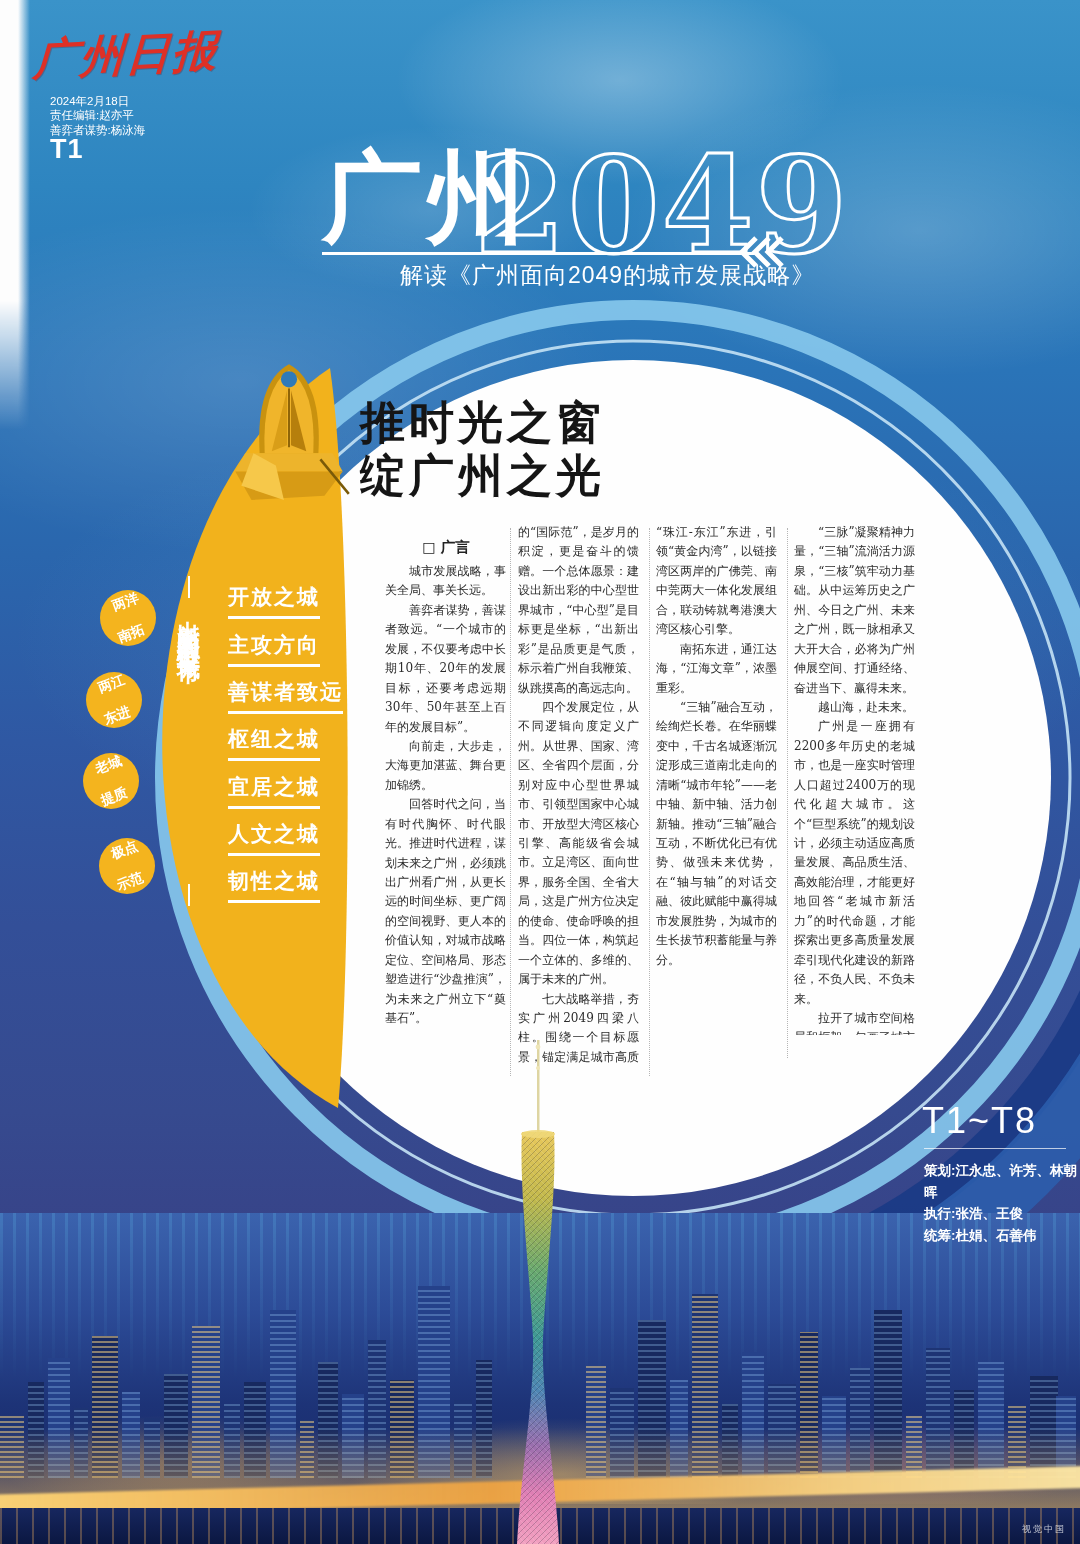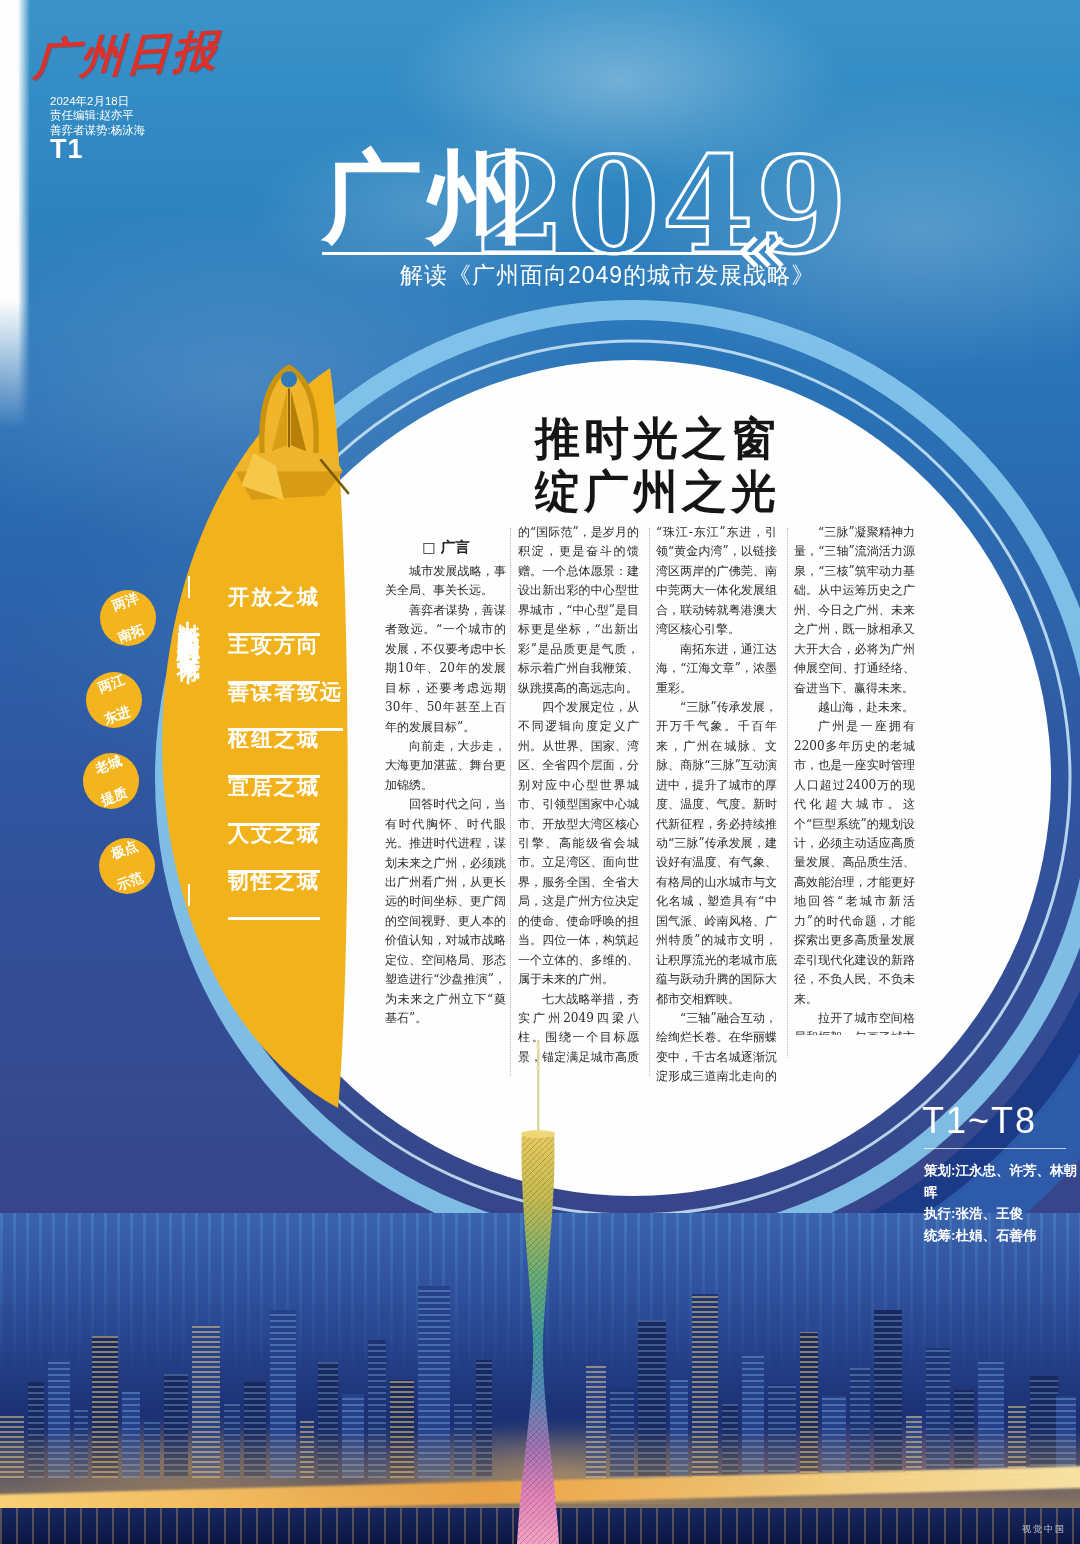--- a/index.html
+++ b/index.html
@@ -32,27 +32,27 @@
   .subtitle{position:absolute;left:400px;top:260px;z-index:6;color:#fff;font-size:23px;letter-spacing:1px;font-weight:400;}
   
   .hero{position:absolute;left:0;top:0;width:1080px;height:1544px;z-index:2;pointer-events:none;}
   
   .gold-icon{position:absolute;left:222px;top:354px;width:134px;height:152px;z-index:4;}
   
   .v-title{position:absolute;left:174px;top:602px;z-index:5;writing-mode:vertical-rl;text-orientation:upright;
     color:#fff;font-size:23px;font-weight:bold;letter-spacing:3.5px;}
   .v-rule{position:absolute;left:188px;width:2px;background:#fff;z-index:5;}
   .city-item{position:absolute;left:228px;z-index:5;color:#fff;font-size:21px;font-weight:bold;letter-spacing:2px;
-    padding-bottom:22px;border-bottom:3px solid #fff;}
+    padding-bottom:5px;border-bottom:3px solid #fff;}
   
   .badge{position:absolute;width:56px;height:56px;border-radius:50%;background:#f4b41e;z-index:5;
     display:flex;align-items:center;justify-content:center;text-align:center;}
   .badge span{display:block;color:#fff;font-size:13.5px;font-weight:bold;line-height:1.2;transform:rotate(-10deg);}
   
-  .headline{position:absolute;left:360px;top:412px;width:420px;z-index:3;text-align:right;color:#151515;
+  .headline{position:absolute;left:360px;top:396px;width:420px;z-index:3;text-align:left;color:#151515;
     font-family:"DejaVu Serif",serif;font-weight:900;font-size:45px;line-height:1.18;letter-spacing:4px;}
   .byline{position:absolute;left:385px;top:538px;width:122px;z-index:3;text-align:center;color:#222;
     font-size:14.5px;font-weight:bold;font-family:"DejaVu Serif",serif;}
   .col{position:absolute;width:121px;z-index:3;color:#2b2b2b;font-family:"DejaVu Serif",serif;
     font-size:12px;line-height:1.62;text-align:justify;overflow:hidden;}
   .col p{margin:0;}
   .col p.ind{text-indent:2em;}
   .colrule{position:absolute;width:0;border-left:1px dotted #b5b5b5;z-index:3;}
   
   .pages-range{position:absolute;left:922px;top:1100px;z-index:6;color:#fff;font-size:36px;letter-spacing:2px;}
@@ -179,21 +179,20 @@
   </div>
   <div class="col" style="left:518px;top:523px;height:540px">
     <p>的“国际范”，是岁月的积淀，更是奋斗的馈赠。一个总体愿景：建设出新出彩的中心型世界城市，“中心型”是目标更是坐标，“出新出彩”是品质更是气质，标示着广州自我鞭策、纵跳摸高的高远志向。</p>
     <p class="ind">四个发展定位，从不同逻辑向度定义广州。从世界、国家、湾区、全省四个层面，分别对应中心型世界城市、引领型国家中心城市、开放型大湾区核心引擎、高能级省会城市。立足湾区、面向世界，服务全国、全省大局，这是广州方位决定的使命、使命呼唤的担当。四位一体，构筑起一个立体的、多维的、属于未来的广州。</p>
     <p class="ind">七大战略举措，夯实广州2049四梁八柱。围绕一个目标愿景，锚定满足城市高质量发展和人民美好生活之需两大“主攻方向”，用足改革、开放、创新“三大动力”，倾力打造开放之城、创新之城、海洋之城、枢纽之城、宜居之城、人文之城和韧性之城。大道在前，繁花相伴，向上行、朝前走，奋斗25年，一个全新广州必将斐然于世。</p>
 
   </div>
   <div class="col" style="left:656px;top:523px;height:567px">
     <p>“珠江-东江”东进，引领“黄金内湾”，以链接湾区两岸的广佛莞、南中莞两大一体化发展组合，联动铸就粤港澳大湾区核心引擎。</p>
     <p class="ind">南拓东进，通江达海，“江海文章”，浓墨重彩。</p>
-    <p class="ind">“三脉”传承发展，开万千气象。千百年来，广州在城脉、文脉、商脉“三脉”互动演进中，提升了城市的厚度、温度、气度。新时代新征程，务必持续推动“三脉”传承发展，建设好有温度、有气象、有格局的山水城市与文化名城，塑造具有“中国气派、岭南风格、广州特质”的城市文明，让积厚流光的老城市底蕴与跃动升腾的国际大都市交相辉映。</p>
     <p class="ind">“三轴”融合互动，绘绚烂长卷。在华丽蝶变中，千古名城逐渐沉淀形成三道南北走向的清晰“城市年轮”——老中轴、新中轴、活力创新轴。推动“三轴”融合互动，不断优化已有优势、做强未来优势，在“轴与轴”的对话交融、彼此赋能中赢得城市发展胜势，为城市的生长拔节积蓄能量与养分。</p>
 
   </div>
   <div class="col" style="left:794px;top:523px;height:512px">
     <p class="ind">“三脉”凝聚精神力量，“三轴”流淌活力源泉，“三核”筑牢动力基础。从中运筹历史之广州、今日之广州、未来之广州，既一脉相承又大开大合，必将为广州伸展空间、打通经络、奋进当下、赢得未来。</p>
     <p class="ind">越山海，赴未来。</p>
     <p class="ind">广州是一座拥有2200多年历史的老城市，也是一座实时管理人口超过2400万的现代化超大城市。这个“巨型系统”的规划设计，必须主动适应高质量发展、高品质生活、高效能治理，才能更好地回答“老城市新活力”的时代命题，才能探索出更多高质量发展牵引现代化建设的新路径，不负人民、不负未来。</p>
     <p class="ind">拉开了城市空间格局和框架，勾画了城市发展的蓝图和方向，广州面向2049的城市发展战略，让大家明确广州将发展成什么样，继而明晰我们要做什么、不做什么。</p>
 
   </div>

